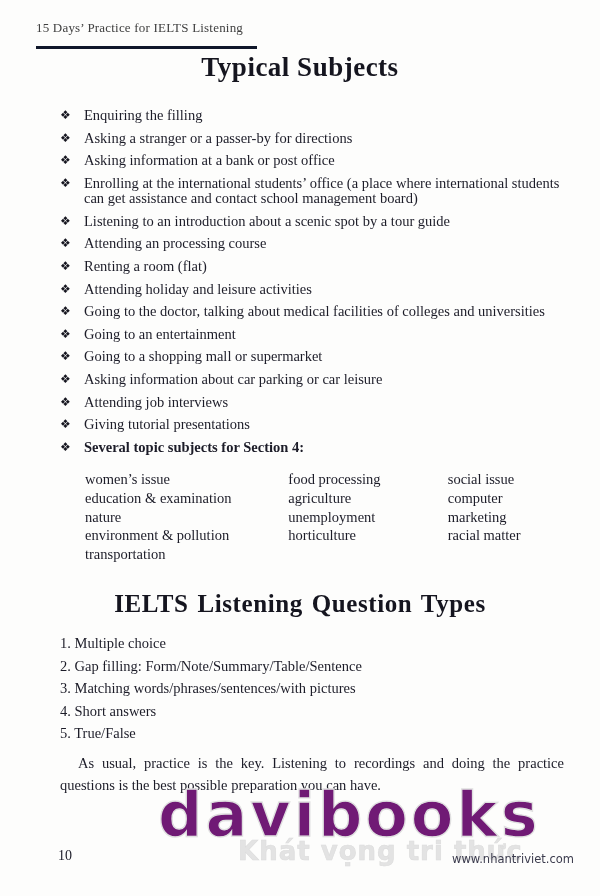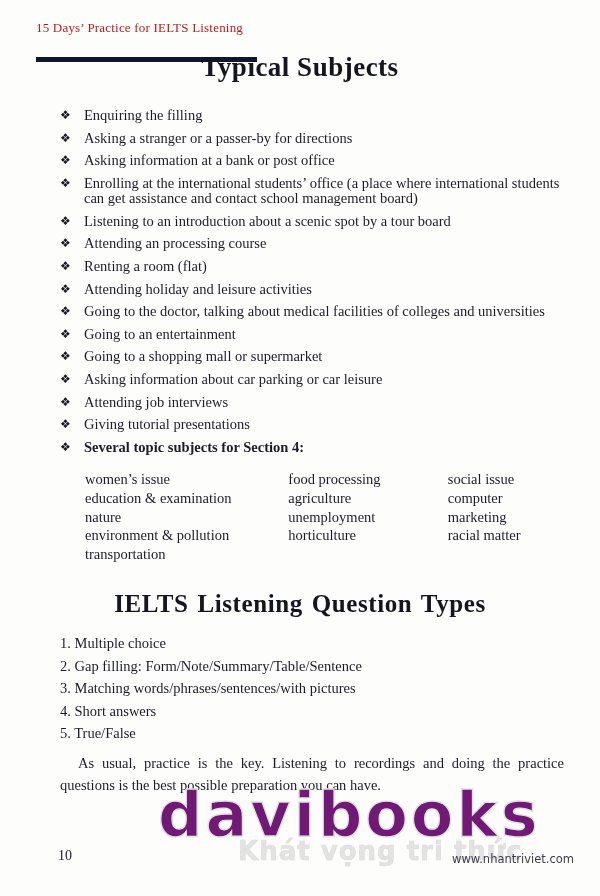--- a/index.html
+++ b/index.html
@@ -13,23 +13,23 @@
     color: #1c1c28;
     font-family: "Liberation Serif", "DejaVu Serif", serif;
     overflow: hidden;
   }
   .running-head {
     position: absolute;
     top: 20px;
     left: 36px;
     font-size: 13px;
     letter-spacing: 0.2px;
-    color: #b91c1c;
-    border-bottom: 5px solid #0f172a;
-    padding-bottom: 21px;
+    color: #404040;
+    border-bottom: 3px solid #0f172a;
+    padding-bottom: 10px;
     padding-right: 14px;
   }
   .page-title {
     position: absolute;
     top: 52px;
     left: 0;
     width: 100%;
     text-align: center;
     font-size: 27px;
     font-weight: bold;
@@ -170,21 +170,21 @@
         <span class="li-text">Asking information at a bank or post office</span>
       </li>
 
       <li class="li-row">
         <span class="bullet">❖</span>
         <span class="li-text">Enrolling at the international students’ office (a place where international students can get assistance and contact school management board)</span>
       </li>
 
       <li class="li-row">
         <span class="bullet">❖</span>
-        <span class="li-text">Listening to an introduction about a scenic spot by a tour board</span>
+        <span class="li-text">Listening to an introduction about a scenic spot by a tour guide</span>
       </li>
 
       <li class="li-row">
         <span class="bullet">❖</span>
         <span class="li-text">Attending an processing course</span>
       </li>
 
       <li class="li-row">
         <span class="bullet">❖</span>
         <span class="li-text">Renting a room (flat)</span>

